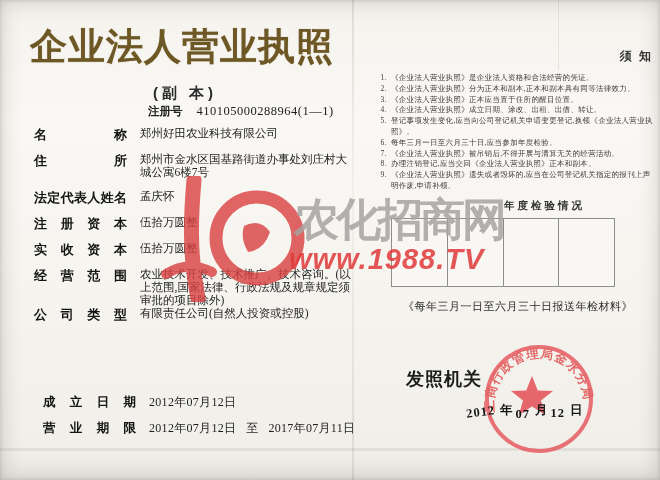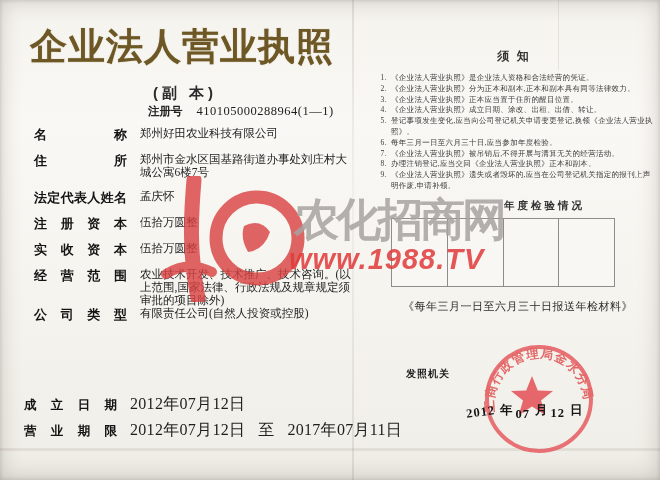--- a/index.html
+++ b/index.html
@@ -35,32 +35,32 @@
   .frow:nth-child(2){min-height:37px;}
   .frow:nth-child(7){min-height:52px;}
   .flabel{
     width:93px;flex:0 0 93px;
     font-family:"Liberation Sans", sans-serif;font-weight:bold;font-size:13px;color:#141414;
     text-align:justify;text-align-last:justify;line-height:15px;
   }
   .fvalue{
     margin-left:13px;width:232px;font-size:11.5px;line-height:13px;color:#242424;
   }
-  .dates{position:absolute;left:24px;top:394px;width:330px;}
+  .dates{position:absolute;left:43px;top:394px;width:330px;}
   .drow{display:flex;min-height:26px;align-items:baseline;}
   .dlabel{
     width:93px;flex:0 0 93px;
     font-family:"Liberation Sans", sans-serif;font-weight:bold;font-size:12.5px;color:#141414;
     text-align:justify;text-align-last:justify;
   }
-  .dvalue{margin-left:13px;font-size:16px;color:#1e1e1e;letter-spacing:.3px;white-space:pre;}
+  .dvalue{margin-left:13px;font-size:12px;color:#1e1e1e;letter-spacing:.3px;white-space:pre;}
   
   .notice{position:absolute;left:375px;top:48px;width:278px;}
   .ntitle{
-    text-align:center;font-family:"Liberation Sans", sans-serif;
+    text-align:right;font-family:"Liberation Sans", sans-serif;
     font-weight:bold;font-size:12px;color:#333;letter-spacing:2px;margin-bottom:8px;
   }
   ol.nlist{margin:0;padding:0 0 0 14px;list-style:decimal;}
   ol.nlist li{
     font-size:7.5px;line-height:10.8px;color:#3a3a3a;letter-spacing:.3px;
     margin:0;padding-left:2px;
   }
   .inspection-title{
     position:absolute;left:420px;top:199px;width:165px;text-align:right;
     font-family:"Liberation Sans", sans-serif;font-weight:bold;font-size:10.5px;
@@ -71,21 +71,21 @@
     display:flex;border:1px solid #8d8d8b;background:rgba(255,255,255,.25);
   }
   .icell{flex:1;border-right:1px solid #8d8d8b;}
   .icell:last-child{border-right:none;}
   .inspection-note{
     position:absolute;left:382px;top:299px;width:272px;text-align:center;
     font-size:11px;font-weight:normal;color:#2c2c2c;letter-spacing:.5px;white-space:nowrap;
   }
   .issuer-label{
     position:absolute;left:406px;top:367px;
-    font-family:Liberation Serif, serif;font-weight:bold;font-size:10px;
+    font-family:Liberation Serif, serif;font-weight:bold;font-size:18px;
     letter-spacing:1px;color:#1c1c1c;
   }
   .issue-date{
     position:absolute;left:466px;top:402px;display:flex;align-items:baseline;
     font-size:12.5px;color:#151515;z-index:6;
   }
   .issue-date .num{font-weight:bold;letter-spacing:1px;}
   .issue-date .n-year{transform:rotate(-7deg) translateY(2px);display:inline-block;}
   .issue-date .u{font-family:"Liberation Sans", sans-serif;font-weight:bold;margin:0 3px 0 5px;}
   .issue-date .n-month{transform:translateY(4px);display:inline-block;}

